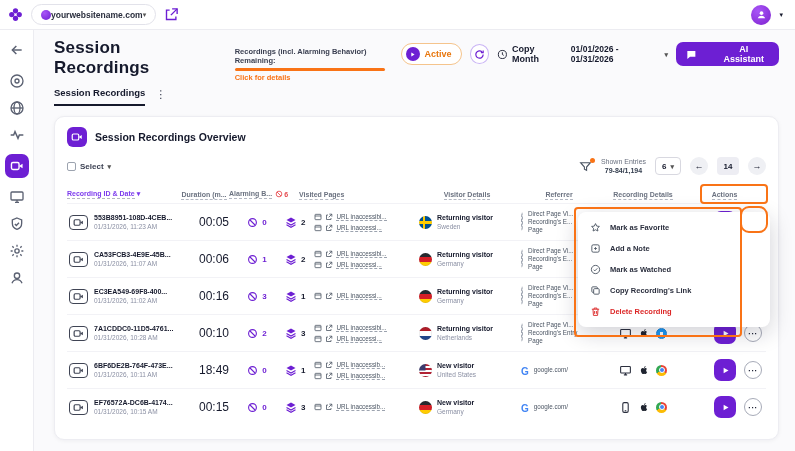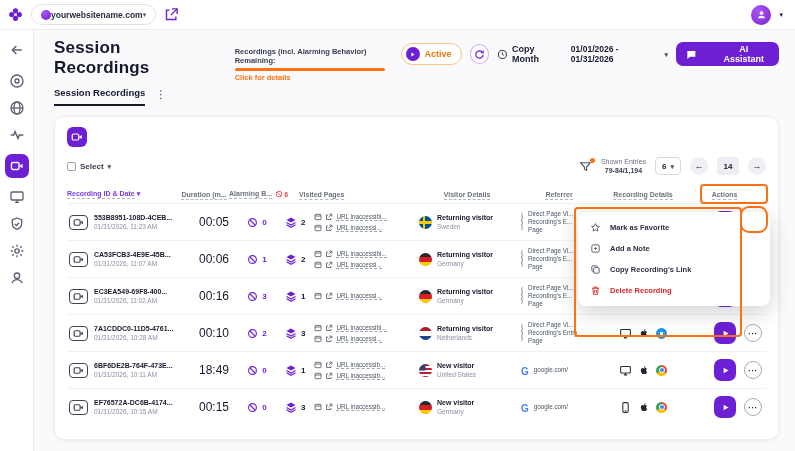--- a/index.html
+++ b/index.html
@@ -285,20 +285,21 @@
     </div>
 
     <section class="card">
       <div class="card-head">
         <span class="card-ic">
           <svg viewBox="0 0 24 24" fill="none" stroke="currentColor" stroke-width="2.4">
               <rect x="2.5" y="6" width="13" height="12" rx="2.5"></rect>
               <path d="M15.5 12l6-3.8v7.6z" fill="currentColor" stroke="none"></path>
             </svg>
         </span>
+        <span class="card-title">Session Recordings Overview</span>
       </div>
 
       <div class="card-toolbar">
         <div class="select-ctl">
           <span class="checkbox"></span>
           <span>Select</span>
           <span class="chev">▾</span>
         </div>
         <div class="toolbar-right">
           <span class="funnel ic">
@@ -924,20 +925,27 @@
   </div>
   <div class="menu-item">
     <svg viewBox="0 0 24 24" fill="none" stroke="#4B5563" stroke-width="2">
         <rect x="4" y="4" width="16" height="16" rx="3"></rect>
         <path d="M12 9v6M9 12h6"></path>
       </svg>
     <span>Add a Note</span>
   </div>
   <div class="menu-item">
     <svg viewBox="0 0 24 24" fill="none" stroke="#4B5563" stroke-width="2">
+        <circle cx="12" cy="12" r="9"></circle>
+        <path d="M8 12.5l2.5 2.5L16 9.5"></path>
+      </svg>
+    <span>Mark as Watched</span>
+  </div>
+  <div class="menu-item">
+    <svg viewBox="0 0 24 24" fill="none" stroke="#4B5563" stroke-width="2">
         <rect x="8" y="8" width="12" height="12" rx="2"></rect>
         <path d="M16 8V6a2 2 0 0 0-2-2H6a2 2 0 0 0-2 2v8a2 2 0 0 0 2 2h2"></path>
       </svg>
     <span>Copy Recording's Link</span>
   </div>
   <div class="menu-item danger">
     <svg viewBox="0 0 24 24" fill="none" stroke="#DC2626" stroke-width="2">
         <path d="M4 7h16M9 7V4.5h6V7M6.5 7l1 13.5h9l1-13.5M10 11v6M14 11v6"></path>
       </svg>
     <span>Delete Recording</span>

